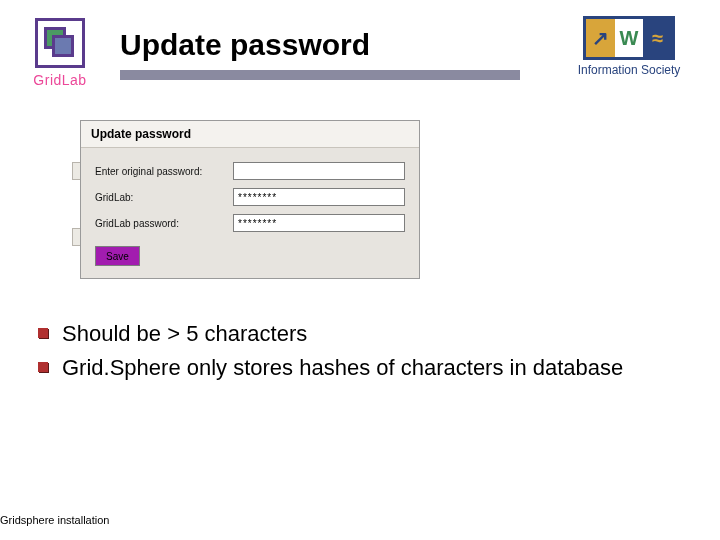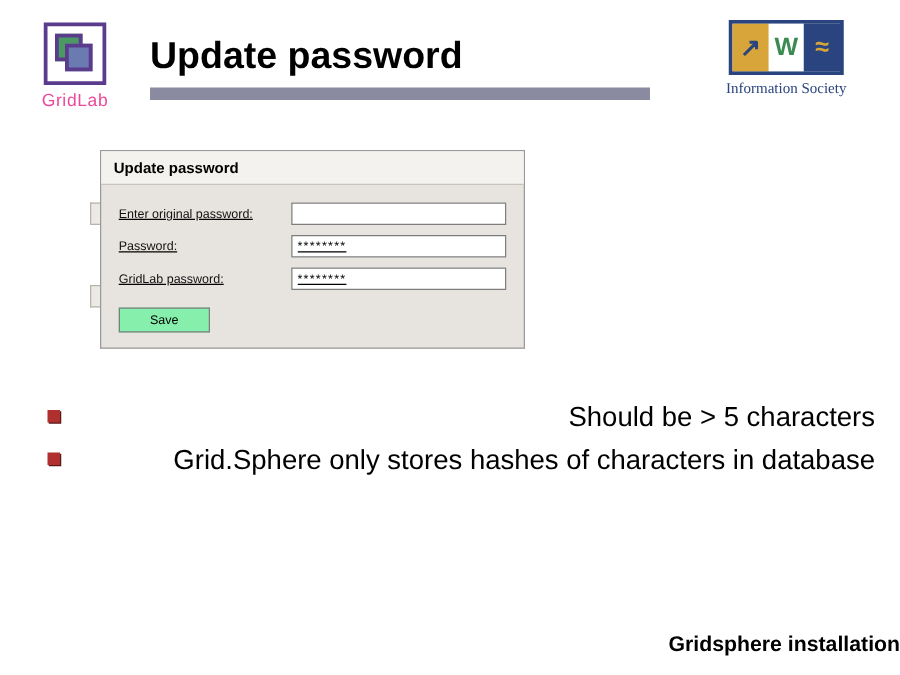--- a/index.html
+++ b/index.html
@@ -71,21 +71,21 @@
     height: 44px;
     border: 3px solid #29447e;
     margin: 0 auto 4px auto;
     display: flex;
   }
   .ist-logo .col { flex: 1; display: flex; align-items: center; justify-content: center; font-weight: bold; font-size: 20px; }
   .ist-logo .c1 { background: #d8a53a; color: #29447e; }
   .ist-logo .c2 { background: #fff; color: #3a8a52; }
   .ist-logo .c3 { background: #29447e; color: #d8a53a; }
   .ist-logo .ist-label {
-    font-family: Liberation Serif, serif;
+    font-family: Liberation Sans, sans-serif;
     font-size: 12px;
     color: #29447e;
     line-height: 1.1;
   }
   .panel {
     margin: 10px 0 0 80px;
     width: 340px;
     border: 1px solid #9a9a9a;
     background: #e7e4df;
     font-family: Verdana, Arial, sans-serif;
@@ -93,21 +93,20 @@
   .panel-title {
     background: #f4f2ee;
     border-bottom: 1px solid #c8c4bc;
     padding: 6px 10px;
     font-size: 12px;
     font-weight: bold;
     color: #000;
   }
   .panel-body {
     padding: 14px 14px 12px 14px;
-    text-decoration: underline;
   }
   .field-row {
     display: flex;
     align-items: center;
     margin-bottom: 8px;
   }
   .field-label {
     width: 138px;
     font-size: 10px;
     color: #111;
@@ -118,24 +117,24 @@
     border: 1px solid #7d7d7d;
     background: #fff;
     font-family: Verdana, Arial, sans-serif;
     font-size: 10px;
     padding: 1px 4px;
     letter-spacing: 1px;
   }
   .save-btn {
     margin-top: 6px;
     height: 20px;
-    padding: 0 24px;
+    padding: 0 10px;
     font-size: 10px;
     font-family: Verdana, Arial, sans-serif;
-    background: #86efac;
+    background: #a21caf;
     border: 1px solid #7d7d7d;
     cursor: pointer;
   }
   .panel-stub {
     position: absolute;
     left: 72px;
     width: 8px;
     height: 18px;
     border: 1px solid #b8b4ac;
     border-right: none;
@@ -147,41 +146,39 @@
     margin: 40px 20px 0 38px;
     font-size: 22px;
     color: #000;
     line-height: 1.35;
   }
   .bullets li {
     list-style: none;
     position: relative;
     padding-left: 24px;
     margin-bottom: 4px;
-    text-align: right;
   }
   .bullets li::before {
     content: "";
     position: absolute;
     left: 0;
     top: 9px;
     width: 10px;
     height: 10px;
     background: #b03030;
     box-shadow: 1px 1px 0 #5a1818;
   }
   .footer {
     position: absolute;
     bottom: 14px;
     left: 0;
     width: 100%;
-    text-align: right;
-    font-size: 17px;
-    color: #000;
-    font-weight: bold;
+    text-align: left;
+    font-size: 11px;
+    color: #000;
   }
 </style>
 </head>
 <body>
 
 <div class="header">
   <div class="gridlab-logo">
     <div class="squares">
       <div class="inner sq-a"></div>
       <div class="inner sq-b"></div>
@@ -204,21 +201,21 @@
 <div class="panel-stub stub-b"></div>
 
 <div class="panel">
   <div class="panel-title">Update password</div>
   <div class="panel-body">
     <div class="field-row">
       <div class="field-label">Enter original password:</div>
       <input class="field-input" type="text" value="" style="">
     </div>
     <div class="field-row">
-      <div class="field-label">Password:</div>
+      <div class="field-label">GridLab:</div>
       <input class="field-input" type="text" value="********" style="">
     </div>
     <div class="field-row">
       <div class="field-label">GridLab password:</div>
       <input class="field-input" type="text" value="********" style="">
     </div>
     <button class="save-btn">Save</button>
   </div>
 </div>
 

